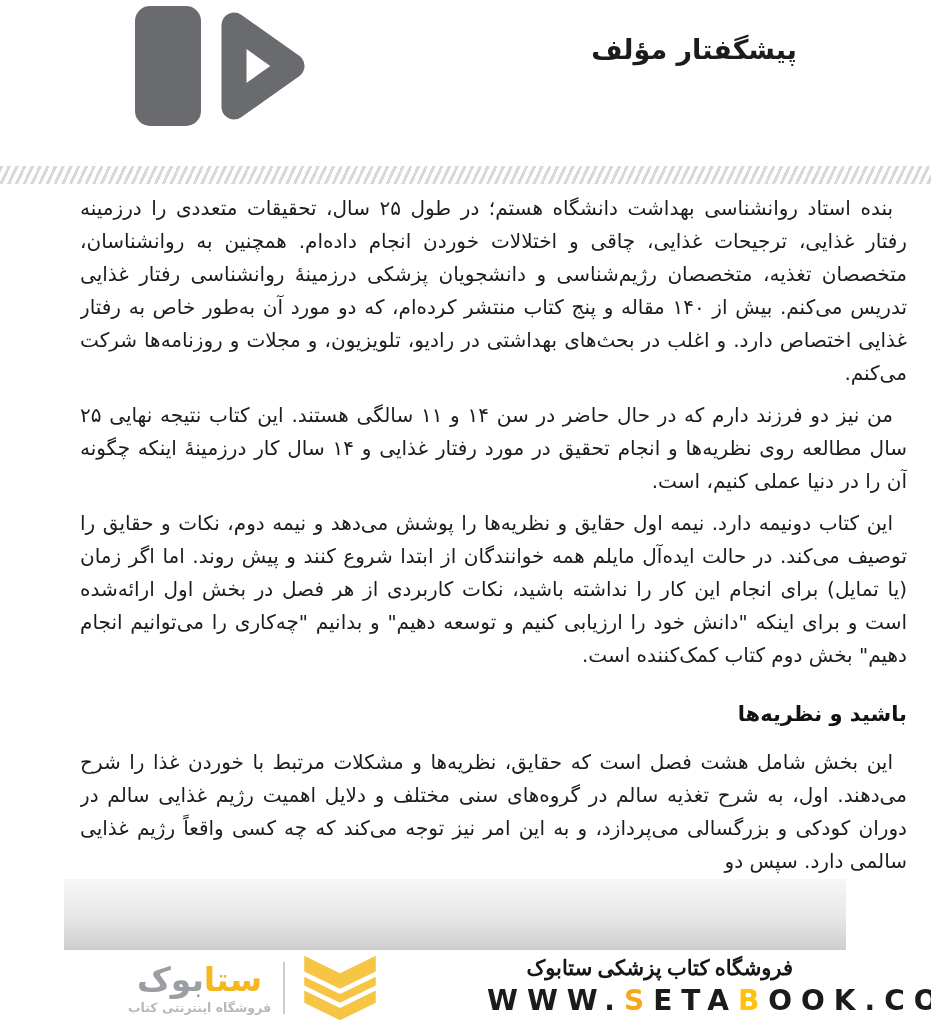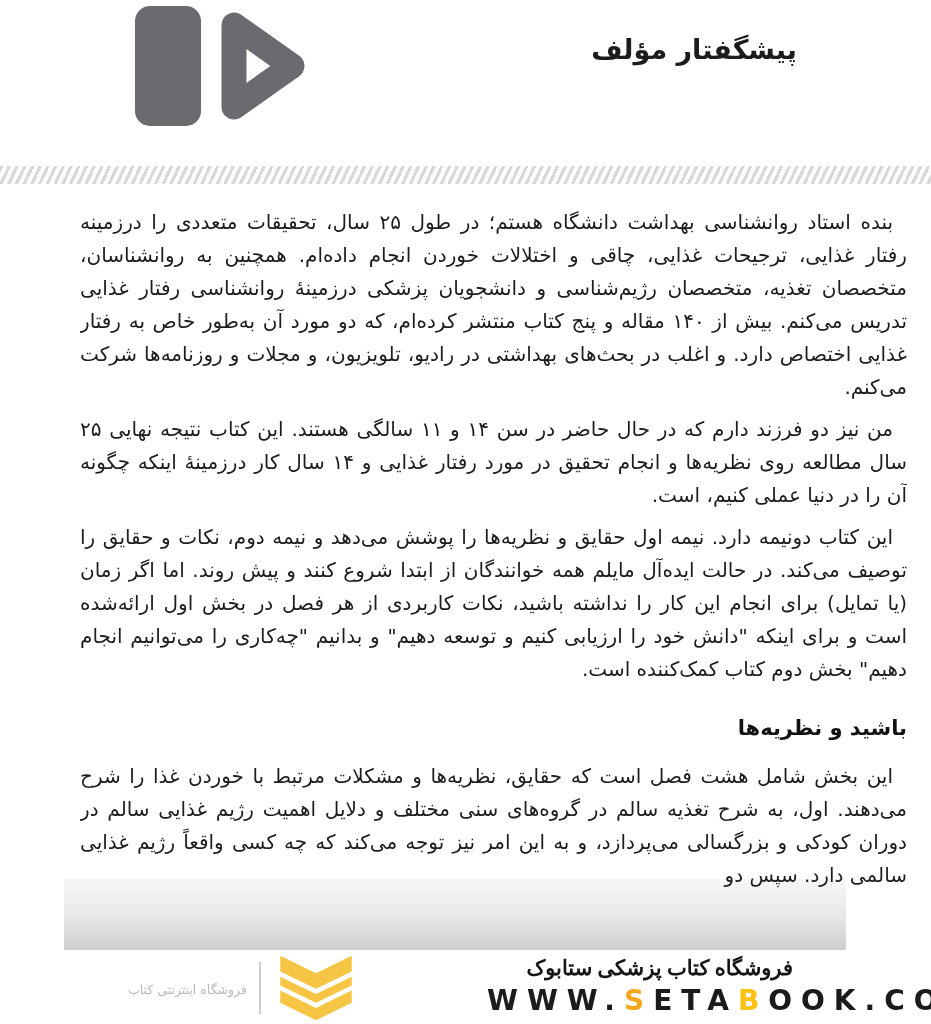--- a/index.html
+++ b/index.html
@@ -30,21 +30,21 @@
   
   .scan-shadow {
     position:absolute; left:64px; top:879px; width:782px; height:71px;
     background:linear-gradient(to bottom,
       rgba(120,120,120,0.06) 0%, rgba(120,120,120,0.18) 55%, rgba(110,110,110,0.34) 100%);
     z-index:0;
   }
 
   
   .content {
-    position:absolute; left:80px; top:206px; width:827px; height:744px;
+    position:absolute; left:80px; top:192px; width:827px; height:744px;
     overflow:hidden; z-index:1;
     direction:rtl; text-align:justify;
     font-size:20px; line-height:33px; color:#1d1d1f;
   }
   .content p { text-indent:14px; margin-bottom:9px; }
   .content h2 {
     font-size:21px; font-weight:bold; color:#121214;
     margin-top:26px; margin-bottom:15px; text-align:right;
   }
 
@@ -65,21 +65,21 @@
     letter-spacing:9px; white-space:nowrap; text-align:left; line-height:30px;
   }
   .footer-left {
     position:absolute; left:128px; top:4px;
     display:flex; align-items:center; gap:12px; direction:ltr;
   }
   .wm-block { text-align:center; }
   .wordmark { direction:rtl; font-size:33px; font-weight:bold; line-height:36px; }
   .wm-yellow { color:#f5b71e; }
   .wm-gray { color:#9b9ea3; }
-  .wm-sub { margin-top:2px; font-size:12.5px; color:#b6b8bc; direction:rtl; white-space:nowrap; }
+  .wm-sub { margin-top:2px; font-size:12.5px; color:#b6b8bc; direction:rtl; white-space:nowrap;font-weight:bold; }
   .vline { width:2px; height:52px; background:#cccdd0; }
 </style>
 </head>
 <body>
 
 <div class="page">
 
   <div class="top-logo">
     <svg width="185" height="126" viewBox="0 0 185 126">
       <rect x="5" y="3" width="66" height="120" rx="15" fill="#6a6b6e"></rect>
@@ -105,20 +105,21 @@
 
   <div class="footer">
 
     <div class="footer-right">
       <div class="store-name">فروشگاه کتاب پزشکی ستابوک</div>
       <div class="site-url"><span>WWW.</span><span style="color:#f5a81c">S</span><span>ETA</span><span style="color:#ffc20e">B</span><span>OOK.COM</span></div>
     </div>
 
     <div class="footer-left">
       <div class="wm-block">
+        <div class="wordmark"><span class="wm-yellow">ستا</span><span class="wm-gray">بوک</span></div>
         <div class="wm-sub">فروشگاه اینترنتی کتاب</div>
       </div>
       <div class="vline"></div>
       <svg width="86" height="68" viewBox="0 0 90 78">
         <path d="M4 2 L45 22 L86 2 L86 20 L45 40 L4 20 Z" fill="#f6c544"></path>
         <path d="M4 26 L45 46 L86 26 L86 36 L45 56 L4 36 Z" fill="#f6c544"></path>
         <path d="M4 42 L45 62 L86 42 L86 56 L45 76 L4 56 Z" fill="#f6c544"></path>
       </svg>
     </div>
 

